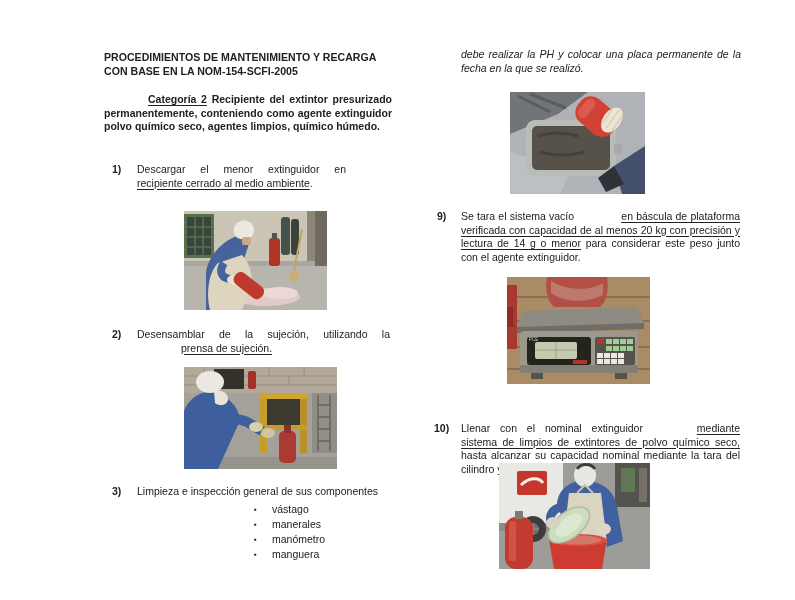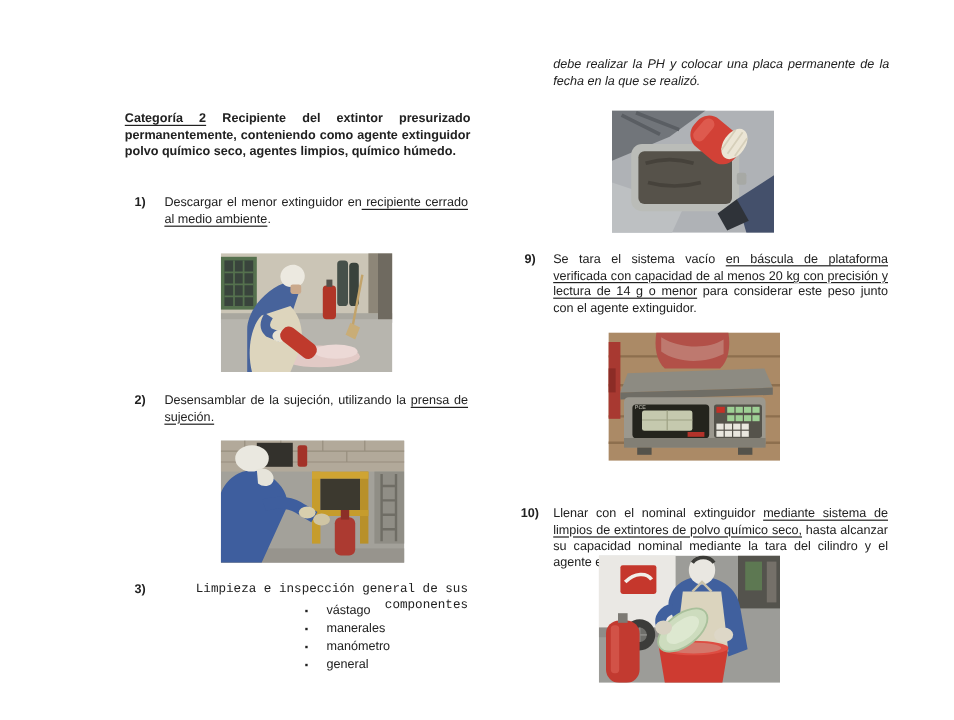--- a/index.html
+++ b/index.html
@@ -8,39 +8,41 @@
     font-family:"Liberation Sans", sans-serif;color:#212121;position:relative;
   }
   .abs{position:absolute;}
   .doc-title{
     left:104px;top:50px;font-size:10.6px;font-weight:bold;line-height:14px;white-space:nowrap;
   }
   .intro{
     left:104px;top:93px;width:288px;font-size:10.5px;font-weight:bold;
     line-height:13.5px;text-align:justify;
   }
-  .u{text-decoration:underline;text-underline-offset:2px;}
+  .u{text-decoration:underline;text-underline-offset:2px;margin-left:44px;}
   .item{font-size:10.5px;line-height:13.5px;}
   .item .num{position:absolute;left:0;top:0;font-weight:bold;white-space:nowrap;}
   .item .body{text-align:justify;}
   .li-left .body{margin-left:25px;width:253px;}
   .li-right .body{margin-left:24px;width:279px;}
   .li-right-10 .body{margin-left:27px;width:279px;}
   .photo{display:block;}
   .bullets{left:254px;top:502px;font-size:10.5px;line-height:15px;}
   .bullet-row{display:flex;}
   .bullet-row .mark{width:18px;font-size:8px;line-height:15px;}
   .para{font-size:10.5px;line-height:13.5px;text-align:justify;}
 </style>
 </head>
 <body>
 
 <div>
 
   <div class="abs doc-title">
+    <div>PROCEDIMIENTOS DE MANTENIMIENTO Y RECARGA</div>
+    <div>CON BASE EN LA NOM-154-SCFI-2005</div>
   </div>
 
   <div class="abs intro">
     <span class="u">Categoría 2</span><span> Recipiente del extintor presurizado permanentemente, conteniendo como agente extinguidor polvo químico seco, agentes limpios, químico húmedo.</span>
   </div>
 
   <div class="abs item li-left" style="left:112px;top:163px;width:278px;">
     <span class="num">1)</span>
     <div class="body">
       <span>Descargar el menor extinguidor en</span><span class="u"> recipiente cerrado al medio ambiente</span><span>.</span>
@@ -101,41 +103,41 @@
     <path d="M0,102 L0,44 C6,28 24,20 38,28 C52,36 58,48 54,58 L34,102 Z" fill="#3e5e9e"></path>
     <ellipse cx="26" cy="15" rx="14" ry="11" fill="#eae8e0"></ellipse>
     <path d="M30,24 C38,22 44,26 44,32 C44,38 36,40 31,36 Z" fill="#e6e4da"></path>
     <path d="M36,54 C48,50 60,52 68,58 L78,64" stroke="#3e5e9e" stroke-width="10" fill="none"></path>
     <ellipse cx="72" cy="60" rx="7" ry="5" fill="#d8cfae"></ellipse>
     <ellipse cx="84" cy="66" rx="7" ry="5" fill="#cfc5a4"></ellipse>
   </svg>
 
   <div class="abs item li-left" style="left:112px;top:485px;width:278px;">
     <span class="num">3)</span>
-    <div class="body" style="text-align:right;font-family:Liberation Mono, monospace;">
+    <div class="body" style="text-align:left;">
       <span>Limpieza e inspección general de sus componentes</span>
     </div>
   </div>
 
   <div class="abs bullets">
     <div class="bullet-row">
       <span class="mark">▪</span>
       <span>vástago</span>
     </div>
     <div class="bullet-row">
       <span class="mark">▪</span>
       <span>manerales</span>
     </div>
     <div class="bullet-row">
       <span class="mark">▪</span>
       <span>manómetro</span>
     </div>
     <div class="bullet-row">
       <span class="mark">▪</span>
-      <span>general</span>
+      <span>manguera</span>
     </div>
   </div>
 
   <div class="abs para" style="left:461px;top:48px;width:280px;font-style:italic;">debe realizar la PH y colocar una placa permanente de la fecha en la que se realizó.</div>
 
   <svg class="abs photo" style="left:510px;top:92px;" width="135" height="102" viewBox="0 0 135 102" role="img">
     <rect width="135" height="102" fill="#afb2b6"></rect>
     <path d="M0,102 L0,60 L60,80 L50,102 Z" fill="#bdc0c2"></path>
     <path d="M0,0 H78 L48,22 L0,42 Z" fill="#71757a"></path>
     <path d="M8,4 L40,20 M20,2 L56,16" stroke="#5a5e63" stroke-width="3"></path>

